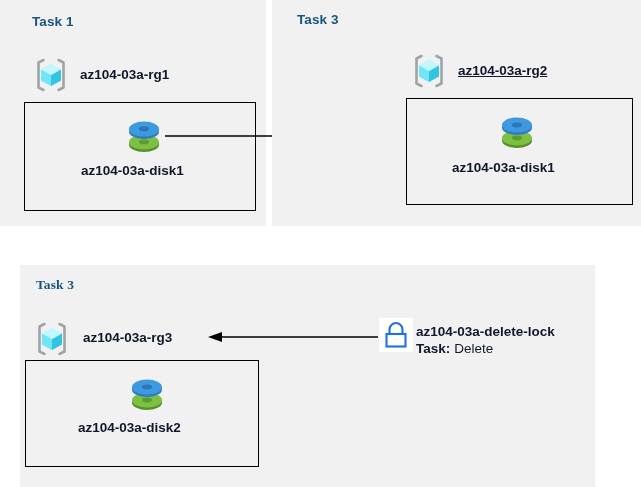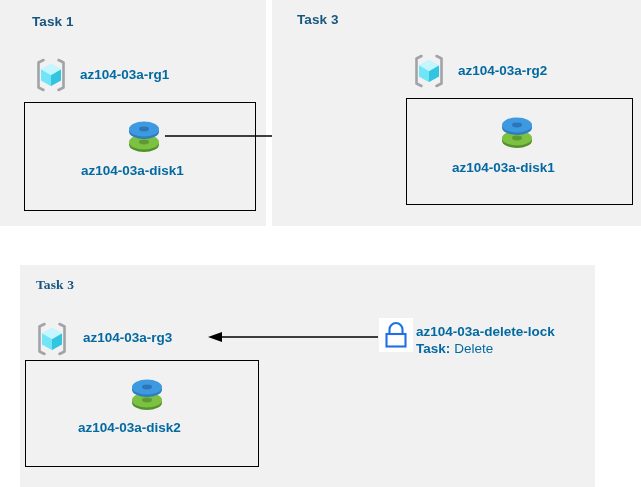--- a/index.html
+++ b/index.html
@@ -73,21 +73,21 @@
     width: 34px;
     height: 34px;
     background: #ffffff;
   }
   .lock-icon svg { display: block; width: 34px; height: 34px; }
 
   .node-label {
     position: absolute;
     font-size: 13.5px;
     font-weight: bold;
-    color: #0369a1;
+    color: #0f172a;
     white-space: nowrap;
   }
   .node-label-regular {
     font-weight: normal;
   }
 
   .edge-label {
     position: absolute;
     font-size: 13.5px;
     font-weight: bold;
@@ -101,21 +101,21 @@
   }
   .connector svg { display: block; overflow: visible; }
 
   
   #rg1-icon    { left: 32px;  top: 56px; }
   #rg1-label   { left: 80px;  top: 67px; }
   #disk1a-icon { left: 122px; top: 114px; }
   #disk1a-label{ left: 81px;  top: 163px; }
 
   #rg2-icon    { left: 410px; top: 52px; }
-  #rg2-label   { left: 458px; top: 63px; }
+  #rg2-label   { left: 458px; top: 63px; text-decoration: underline; }
   #disk1b-icon { left: 495px; top: 110px; }
   #disk1b-label{ left: 452px; top: 160px; }
 
   #rg3-icon    { left: 33px;  top: 320px; }
   #rg3-label   { left: 83px;  top: 330px; }
   #disk2-icon  { left: 125px; top: 372px; }
   #disk2-label { left: 78px;  top: 420px; }
 
   #lock-icon-el { left: 379px; top: 318px; }
   #lock-label   { left: 416px; top: 324px; text-align: right; }

